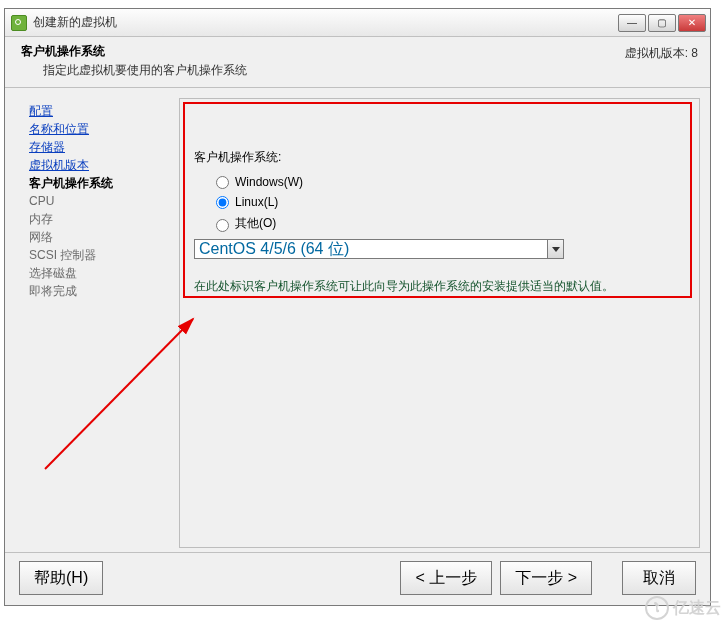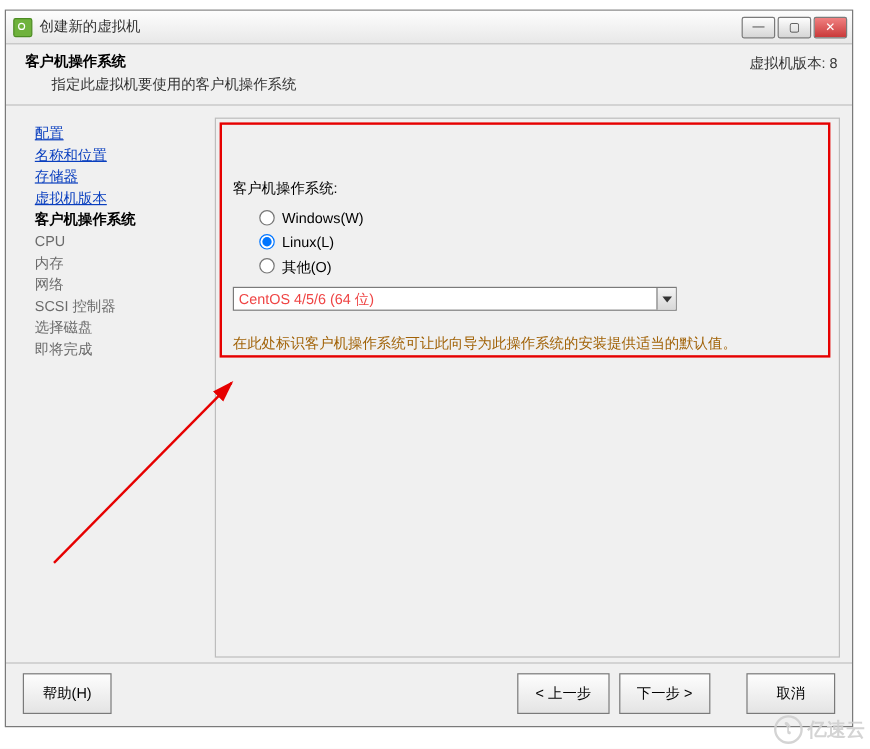--- a/index.html
+++ b/index.html
@@ -84,54 +84,54 @@
     position:relative;
     padding: 10px 16px 10px 14px;
   }
   .highlight-box{
     position:absolute;
     left:3px;top:3px;right:7px;height:196px;
     border:2px solid #e60000;
     pointer-events:none;
   }
   .group-label{ color:#000; margin-bottom:6px;margin-top:40px;}
-  .radio-row{ display:flex; align-items:flex-start; padding:3px 0 3px 22px; color:#000;}
+  .radio-row{ display:flex; align-items:flex-end; padding:3px 0 3px 22px; color:#000;}
   .radio-row input{ margin:0 6px 0 0;}
   .version-label{ margin-top:6px; color:#000;}
   .combo{
     width:370px; height:20px;
     border:1px solid #7a7a7a;
     background:#fff;
     display:flex;align-items:center;
     margin-top:4px;
   }
-  .combo .val{ flex:1; padding:0 4px; color:#ef4444; font-size:12px;}
+  .combo .val{ flex:1; padding:0 4px; color:#0369a1; font-size:16px;}
   .combo .combo-btn{
     width:16px;height:100%;
     background:linear-gradient(#f4f4f4,#d8d8d8);
     border-left:1px solid #7a7a7a;
     display:flex;align-items:center;justify-content:center;
   }
   .combo .combo-btn::after{content:"";border-left:4px solid transparent;border-right:4px solid transparent;border-top:5px solid #333;}
-  .hint{ margin-top:18px; color:#a16207; line-height:18px; padding-right:4px;}
+  .hint{ margin-top:18px; color:#14532d; line-height:18px; padding-right:4px;}
   .footer{
     border-top:1px solid #c0c0c0;
     padding:8px 14px 10px 14px;
     display:flex;
     align-items:center;
     gap:8px;
   }
   .btn{
     height:22px;
     padding:16px 14px;
     border:1px solid #7a7a7a;
     background:linear-gradient(#fdfdfd,#e4e4e4);
     color:#000;
     display:flex;align-items:center;justify-content:center;
-    font-size:12px;
+    font-size:16px;
     min-width:74px;
   }
   .footer .spacer{flex:1;}
   
   .arrow-svg{position:absolute;left:30px;top:270px;pointer-events:none;}
   
   .watermark{
     position:absolute; right:4px; bottom:4px;
     display:flex;align-items:center;gap:4px;
     color:#d0d0d0;font-size:16px;font-weight:bold;

